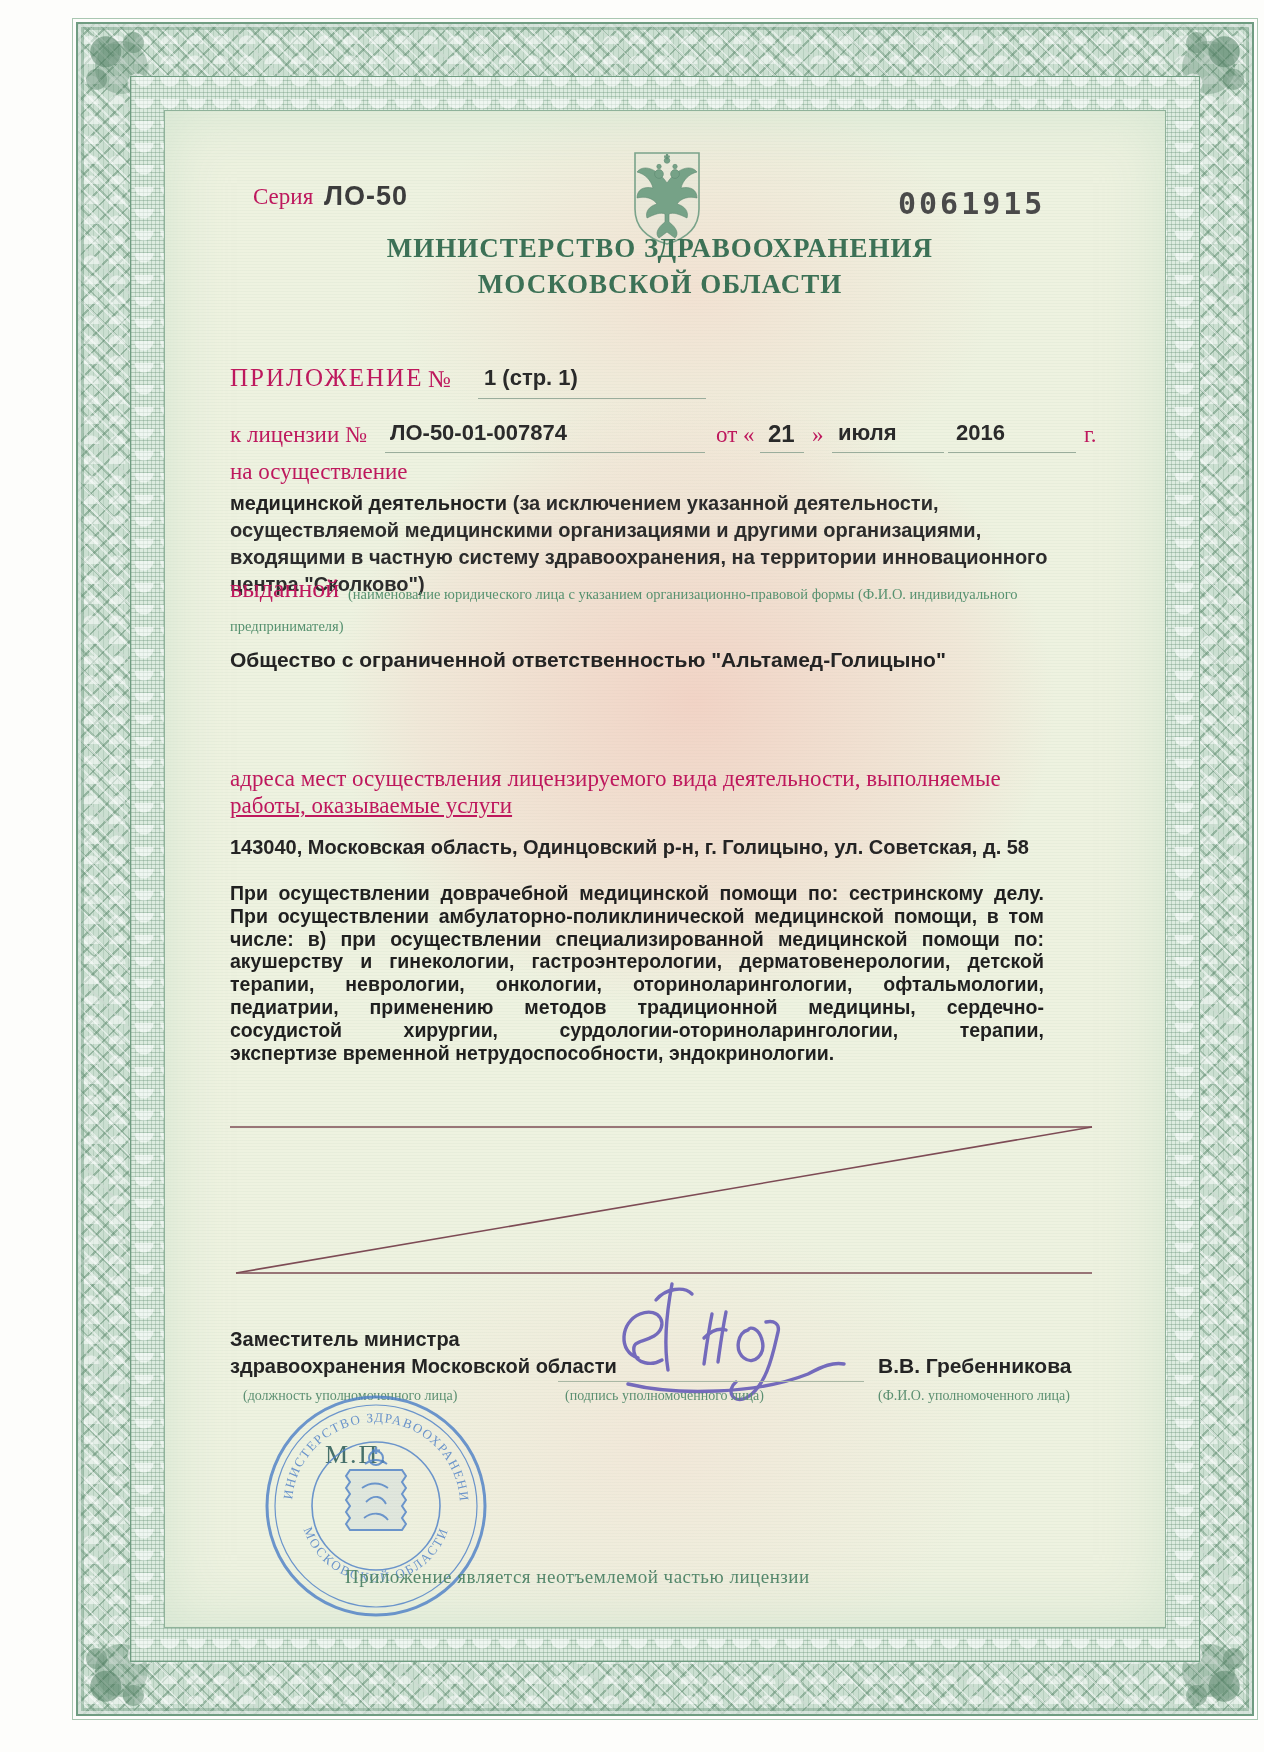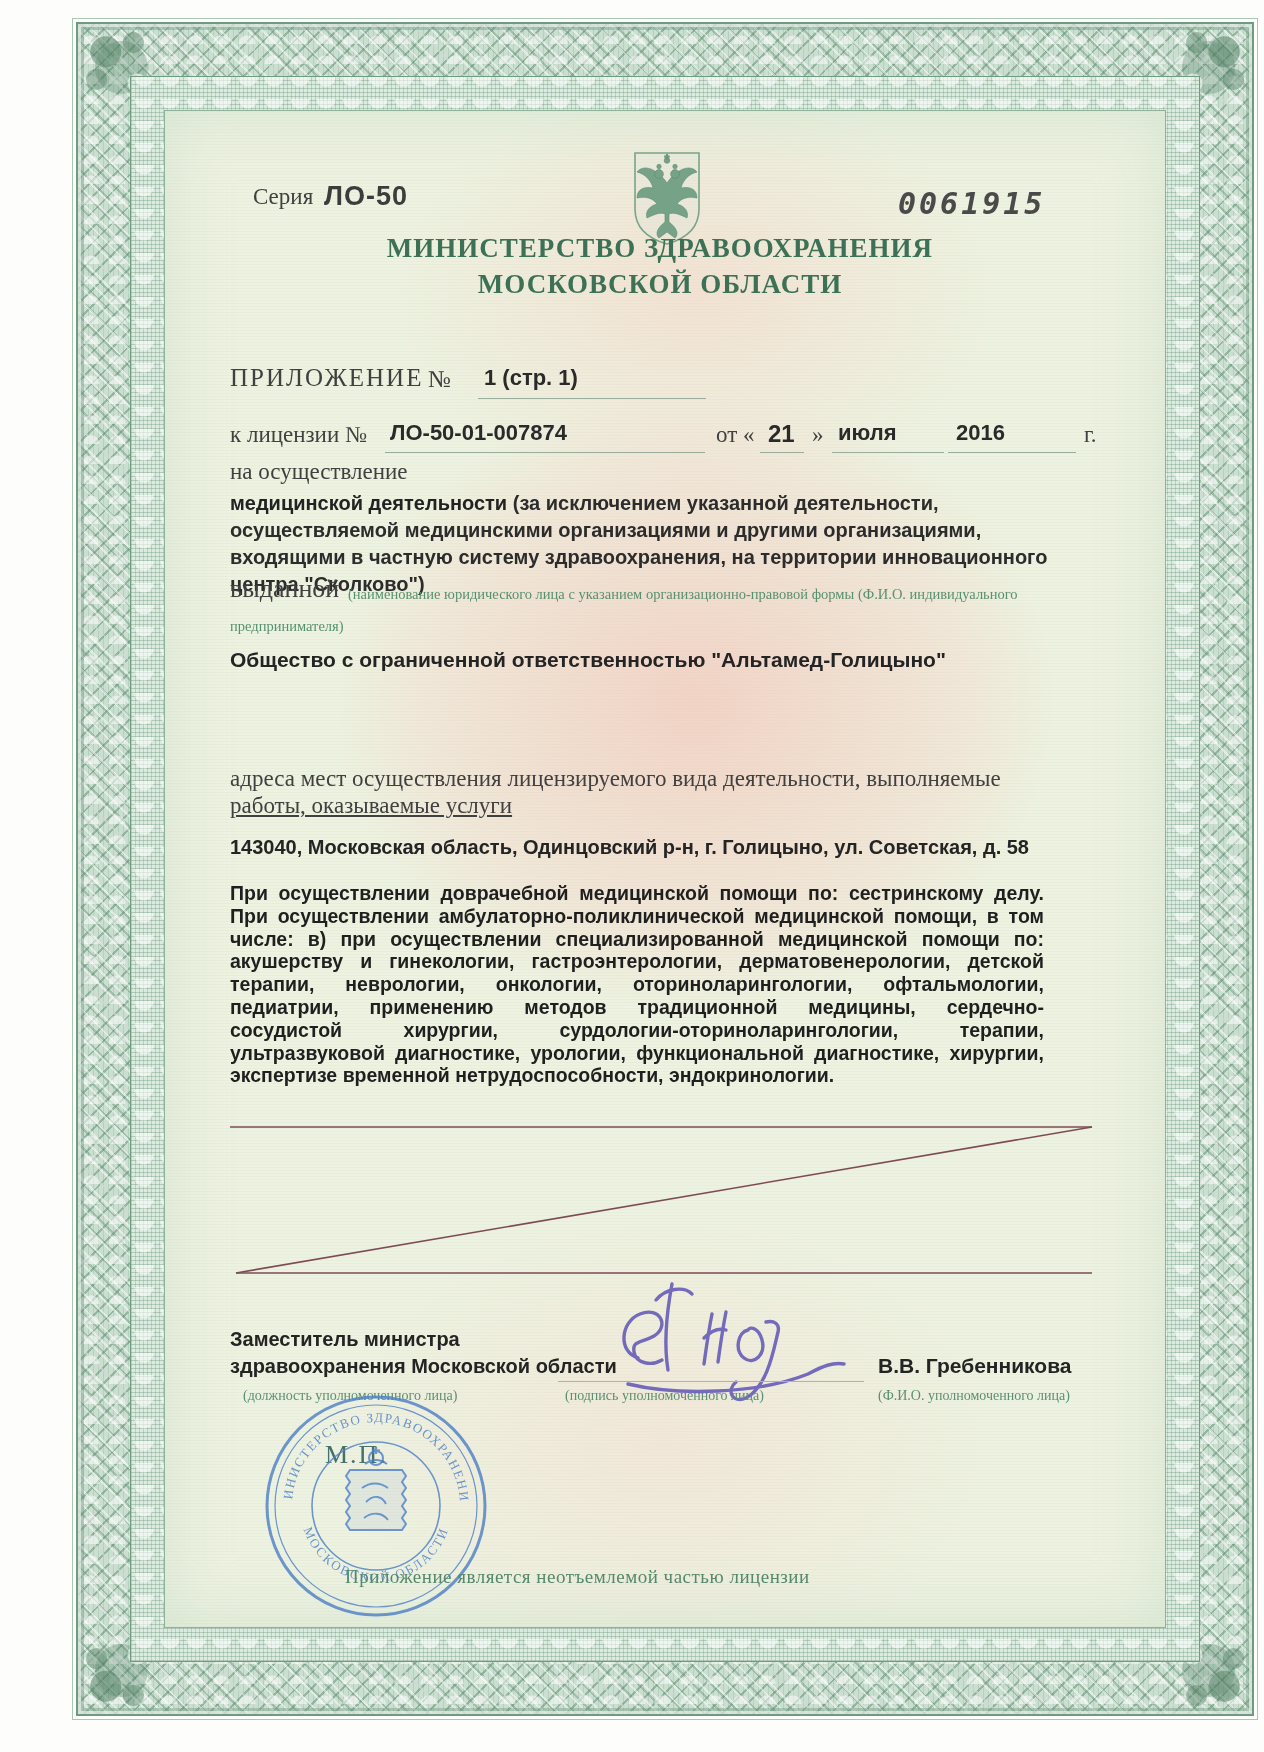--- a/index.html
+++ b/index.html
@@ -38,26 +38,26 @@
   .paper{position:absolute;inset:86px;box-sizing:border-box;border:1px solid #8fb29a;
     background:
       radial-gradient(ellipse 500px 430px at 53% 39%, rgba(244,186,176,.55), rgba(246,205,195,.28) 55%, rgba(246,205,195,0) 72%),
       radial-gradient(ellipse 430px 300px at 53% 12%, rgba(247,206,194,.45), rgba(247,206,194,0) 70%),
       radial-gradient(ellipse 470px 330px at 50% 88%, rgba(247,214,204,.38), rgba(247,214,204,0) 70%),
       repeating-linear-gradient(0deg, rgba(130,165,140,.06) 0 1px, rgba(130,165,140,0) 1px 3px),
       #eef2e0;
     box-shadow:inset 0 0 60px rgba(190,218,196,.55);}
   
   .abs{position:absolute;white-space:nowrap;}
-  .green-serif{color:#404040;font-family:"Liberation Serif", serif;}
+  .green-serif{color:#be185d;font-family:"Liberation Serif", serif;}
   .ink{color:#2a2a2a;font-family:"Liberation Sans", sans-serif;font-weight:bold;}
   .series-label{left:253px;top:184px;font-size:23px;}
   .series-value{left:324px;top:181px;font-size:27px;color:#3c3c3c;letter-spacing:1px;}
   .doc-number{left:898px;top:186px;font-family:"DejaVu Sans Mono", monospace;font-weight:bold;
-    font-size:30px;color:#4a4a4a;letter-spacing:3px;font-style:italic;}
+    font-size:30px;color:#4a4a4a;letter-spacing:3px;}
   .emblem{position:absolute;left:626px;top:147px;}
   .title{left:280px;top:230px;width:760px;text-align:center;white-space:normal;
     font-weight:bold;font-size:27px;line-height:36px;color:#3c7156;letter-spacing:1px;}
   .annex-label{left:230px;top:364px;font-size:25px;letter-spacing:2px;}
   .annex-num{left:428px;top:366px;font-size:24px;}
   .annex-value{left:484px;top:365px;font-size:22px;}
   .lic-label{left:230px;top:422px;font-size:23px;}
   .lic-value{left:390px;top:420px;font-size:22px;}
   .lic-from{left:716px;top:422px;font-size:23px;}
   .lic-day{left:768px;top:420px;font-size:24px;}
@@ -166,21 +166,20 @@
   <span class="abs ink address">143040, Московская область, Одинцовский р-н, г. Голицыно, ул. Советская, д. 58</span>
 
   <div class="abs services">
     <div class="line">При осуществлении доврачебной медицинской помощи по: сестринскому делу.</div>
     <div class="line">При осуществлении амбулаторно-поликлинической медицинской помощи, в том</div>
     <div class="line">числе: в) при осуществлении специализированной медицинской помощи по:</div>
     <div class="line">акушерству и гинекологии, гастроэнтерологии, дерматовенерологии, детской</div>
     <div class="line">терапии, неврологии, онкологии, оториноларингологии, офтальмологии,</div>
     <div class="line">педиатрии, применению методов традиционной медицины, сердечно-</div>
     <div class="line">сосудистой хирургии, сурдологии-оториноларингологии, терапии,</div>
-    <div class="line">ультразвуковой диагностике, урологии, функциональной диагностике, хирургии,</div>
     <div class="line last">экспертизе временной нетрудоспособности, эндокринологии.</div>
   </div>
 
   <svg class="strike" width="890" height="170" viewBox="0 0 890 170">
     <line x1="10" y1="12" x2="872" y2="12" stroke="#7d4b55" stroke-width="1.6"></line>
     <line x1="872" y1="12" x2="16" y2="158" stroke="#7d4b55" stroke-width="1.6"></line>
     <line x1="16" y1="158" x2="872" y2="158" stroke="#7d4b55" stroke-width="1.6"></line>
   </svg>
 
   <span class="abs ink pos1">Заместитель министра</span>

